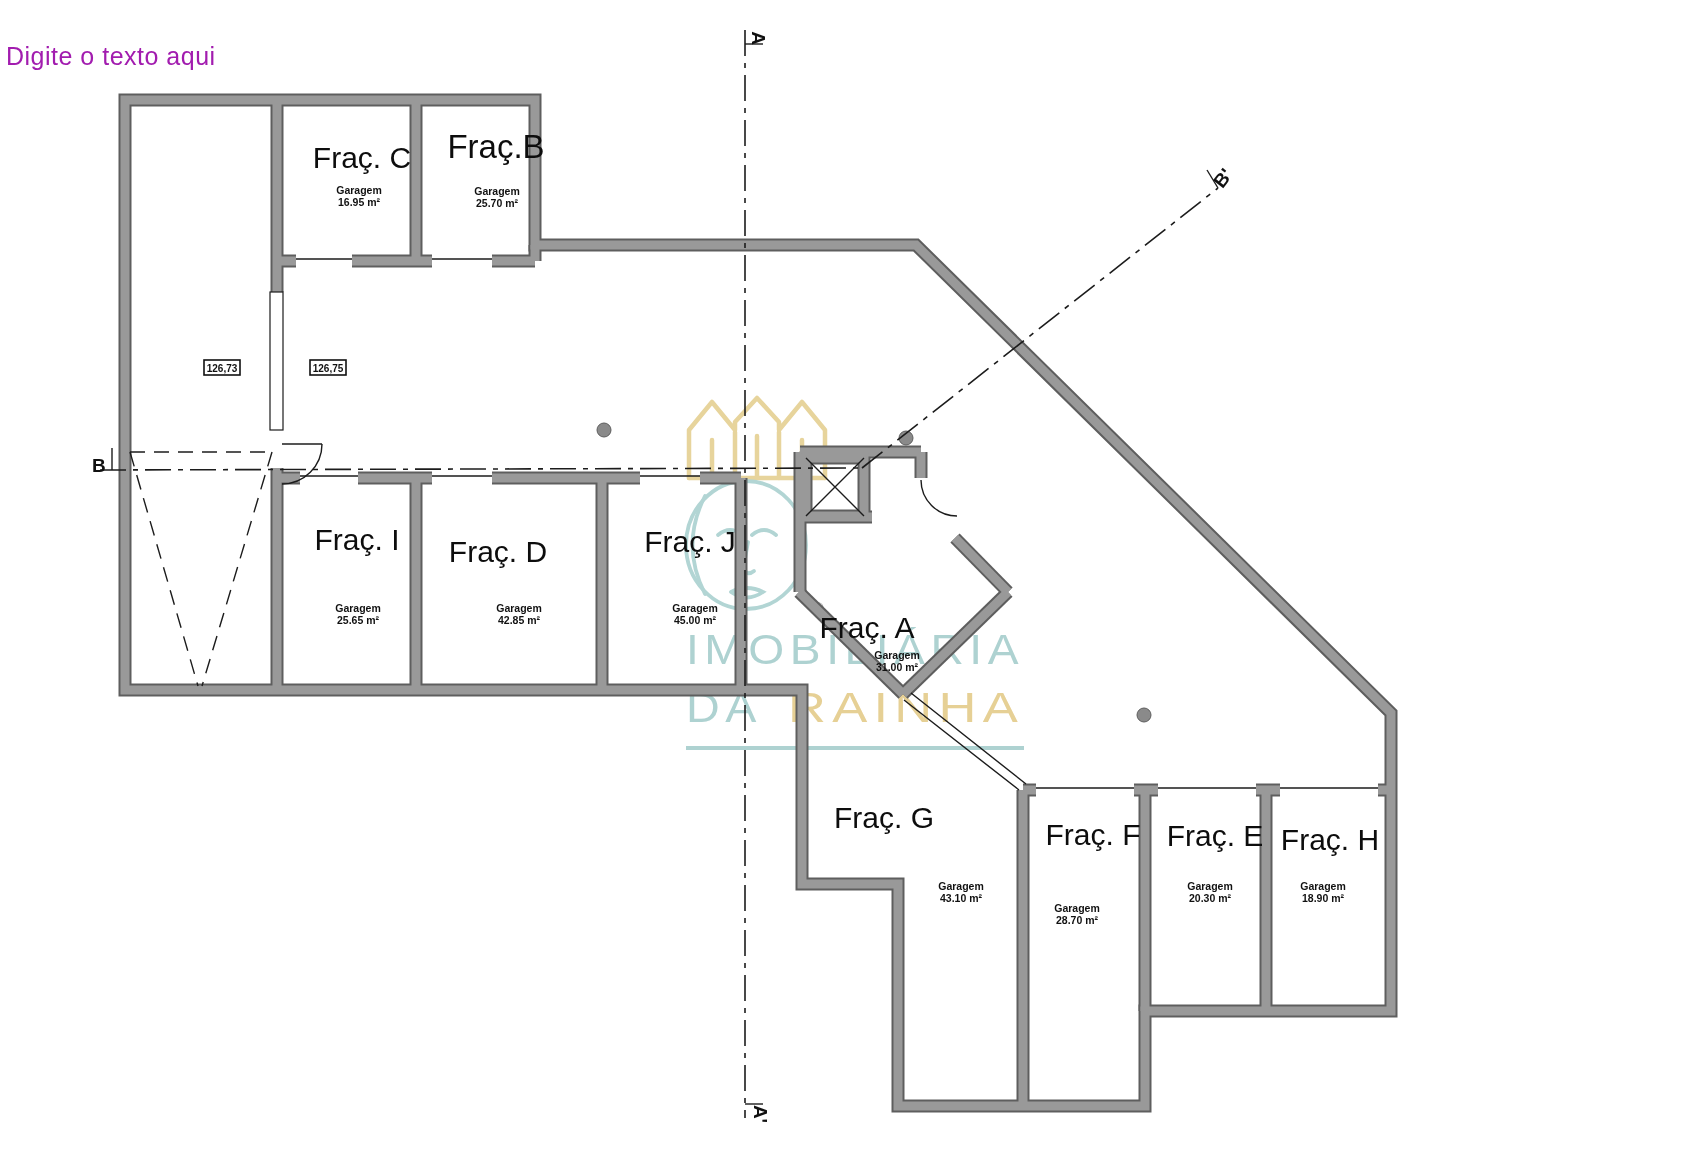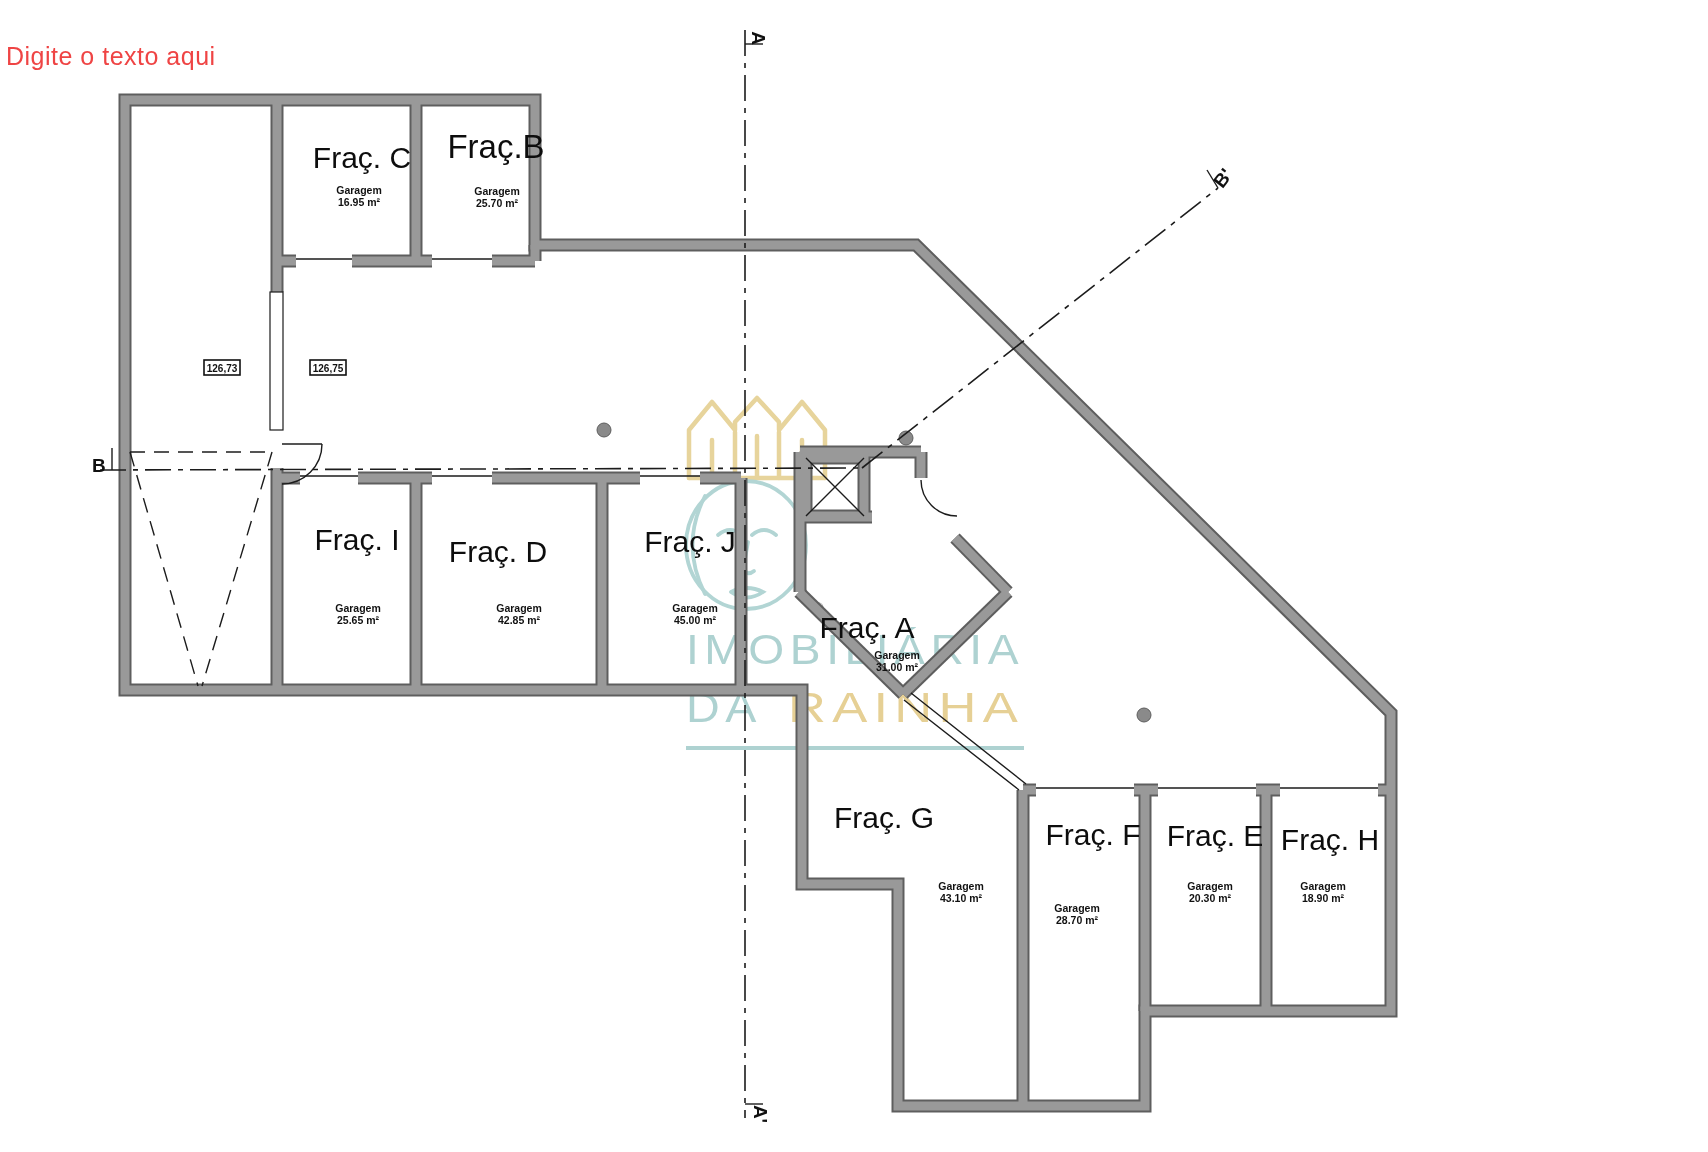--- a/index.html
+++ b/index.html
@@ -1,19 +1,19 @@
 <!DOCTYPE html>
 <html><head>
 <meta charset="utf-8">
 <style>
   html,body{margin:0;padding:0;background:#ffffff;}
   #stage{position:relative;width:1708px;height:1152px;background:#ffffff;overflow:hidden;
          font-family:"Liberation Sans",sans-serif;}
   #plan{position:absolute;left:0;top:0;}
-  .placeholder{position:absolute;left:6px;top:42px;font-size:25px;color:#ef4444;
+  .placeholder{position:absolute;left:6px;top:42px;font-size:25px;color:#a21caf;
                letter-spacing:.5px;user-select:none;}
   svg text{font-family:"Liberation Sans",sans-serif;}
   .wall-outline{fill:none;stroke:#5e5e5e;stroke-width:13;stroke-linecap:butt;stroke-linejoin:miter;}
   .wall-core{fill:none;stroke:#999999;stroke-width:9;stroke-linecap:butt;stroke-linejoin:miter;}
   .thin{fill:none;stroke:#1c1c1c;stroke-width:1.4;}
   .dashdot{fill:none;stroke:#1c1c1c;stroke-width:1.6;stroke-dasharray:26 7 5 7;}
   .dashed{fill:none;stroke:#1c1c1c;stroke-width:1.4;stroke-dasharray:15 9;}
   .room-label{font-size:30px;fill:#0d0d0d;}
   .room-label-lg{font-size:33px;fill:#0d0d0d;}
   .small-label{font-size:10.5px;font-weight:bold;fill:#111111;}

